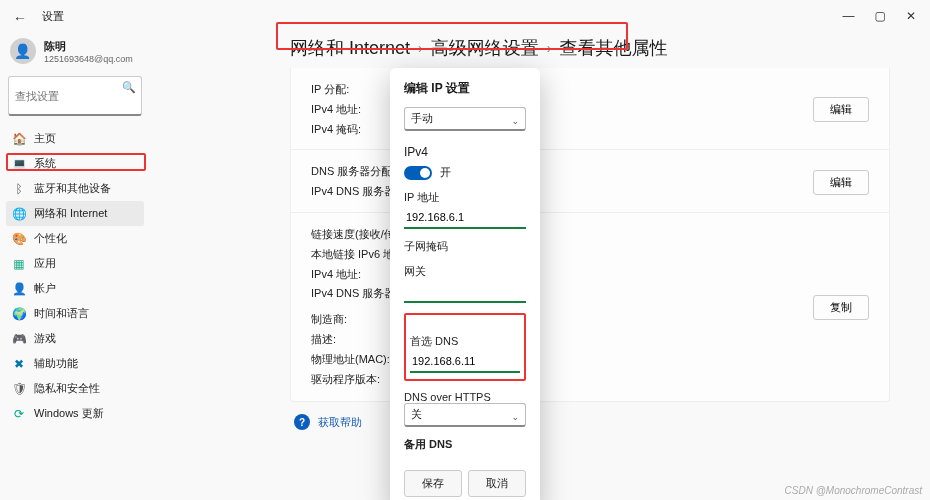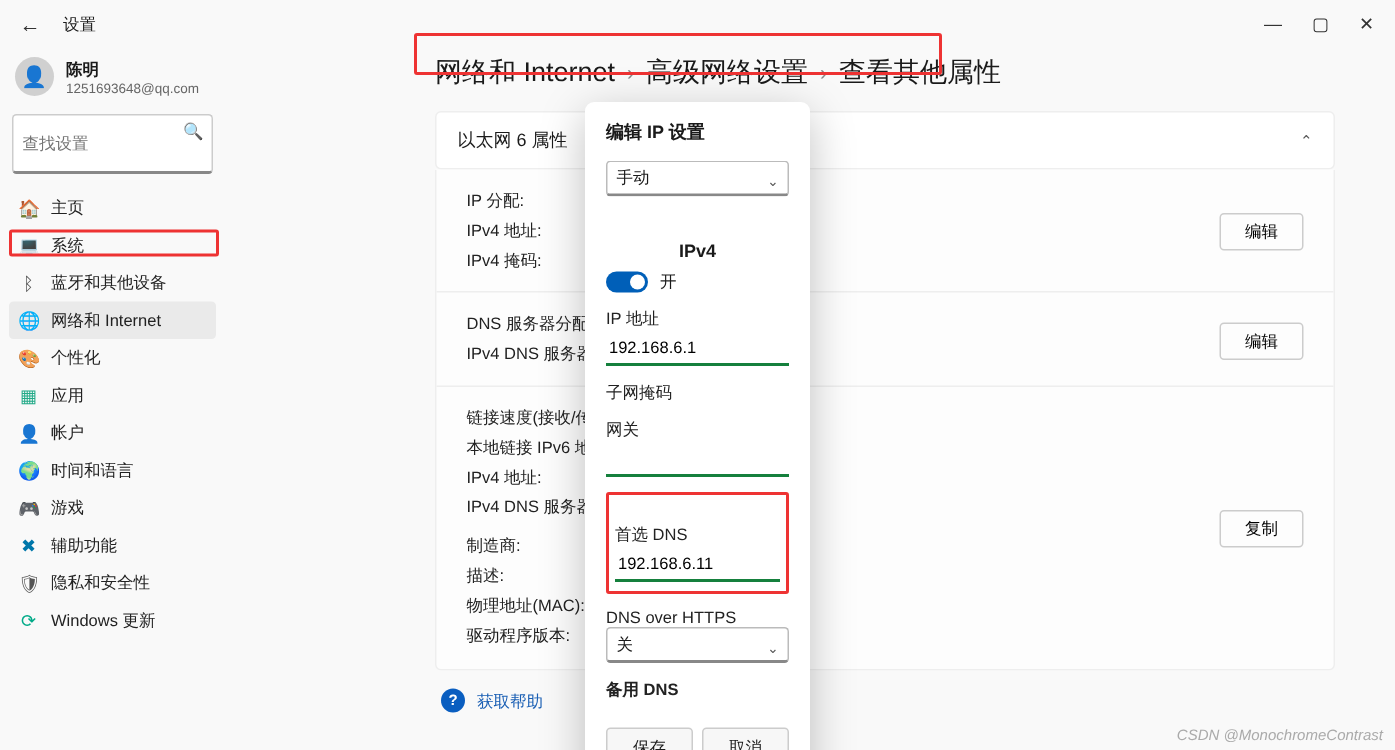--- a/index.html
+++ b/index.html
@@ -32,21 +32,21 @@
   .row-labels div { line-height: 1.8; }
   .row-btn { border:1px solid #ccc; background:#fdfdfd; border-radius:3px; padding: 4px 16px; font-size: 11px; }
   .help-link { display:flex; align-items:center; gap:8px; padding: 12px 4px; font-size:11px; color:#1a5fb4; }
   .help-link .q { width:16px;height:16px;border-radius:50%;background:#0a5ec0;color:#fff;display:flex;align-items:center;justify-content:center;font-size:10px;font-weight:600; }
   
   .dialog { position:absolute; left:390px; top:68px; width:150px; background:#fff; border-radius:6px; box-shadow:0 8px 30px rgba(0,0,0,.25); padding: 12px 14px 16px; }
   .dialog h3 { margin:0 0 10px; font-size:12px; font-weight:600; }
   .dsel { border:1px solid #bbb; border-bottom:2px solid #888; border-radius:3px; padding:3px 6px; font-size:11px; display:flex; align-items:flex-end; }
   .dsel .chev { margin-left:auto; font-size:9px; color:#555; }
   .dlabel { font-size:11px; margin-top:10px; color:#222; }
-  .dstrong { font-weight:700; font-size:12px; margin-top:29px;text-align:center; }
+  .dstrong { font-weight:400; font-size:12px; margin-top:14px; }
   .toggle-row { display:flex; align-items:center; gap:8px; margin-top:6px; }
   .toggle { width:28px; height:14px; background:#005fb8; border-radius:8px; position:relative; }
   .toggle::after { content:""; position:absolute; right:2px; top:2px; width:10px; height:10px; background:#fff; border-radius:50%; }
   .toggle-label{font-size:11px;}
   .dinput { border:none; border-bottom:2px solid #15803d; width:100%; font-size:11px; padding:4px 2px; margin-top:2px; background:transparent; }
   .dns-box { border:2px solid #e33; border-radius:2px; padding:4px 4px 6px; margin-top:10px; }
   .dns-box .dlabel { margin-top:15px; }
   .dactions { display:flex; gap:6px; margin-top:18px; }
   .dbtn { flex:1; border:1px solid #ccc; background:#f7f7f7; border-radius:3px; padding:5px 0; font-size:11px; text-align:center; }
   
@@ -135,24 +135,20 @@
 
   <div class="content">
     <div class="breadcrumb">
       <span>网络和 Internet</span>
       <span class="bc-sep">›</span>
       <span>高级网络设置</span>
       <span class="bc-sep">›</span>
       <span>查看其他属性</span>
     </div>
 
-    <div class="section-head">
-      <span>以太网 6 属性</span>
-      <span class="chev">⌃</span>
-    </div>
     <div class="panel">
       <div class="row">
         <div class="row-labels">
           <div>IP 分配:</div>
           <div>IPv4 地址:</div>
           <div>IPv4 掩码:</div>
         </div>
         <button class="row-btn">编辑</button>
       </div>
       <div class="row divider">

